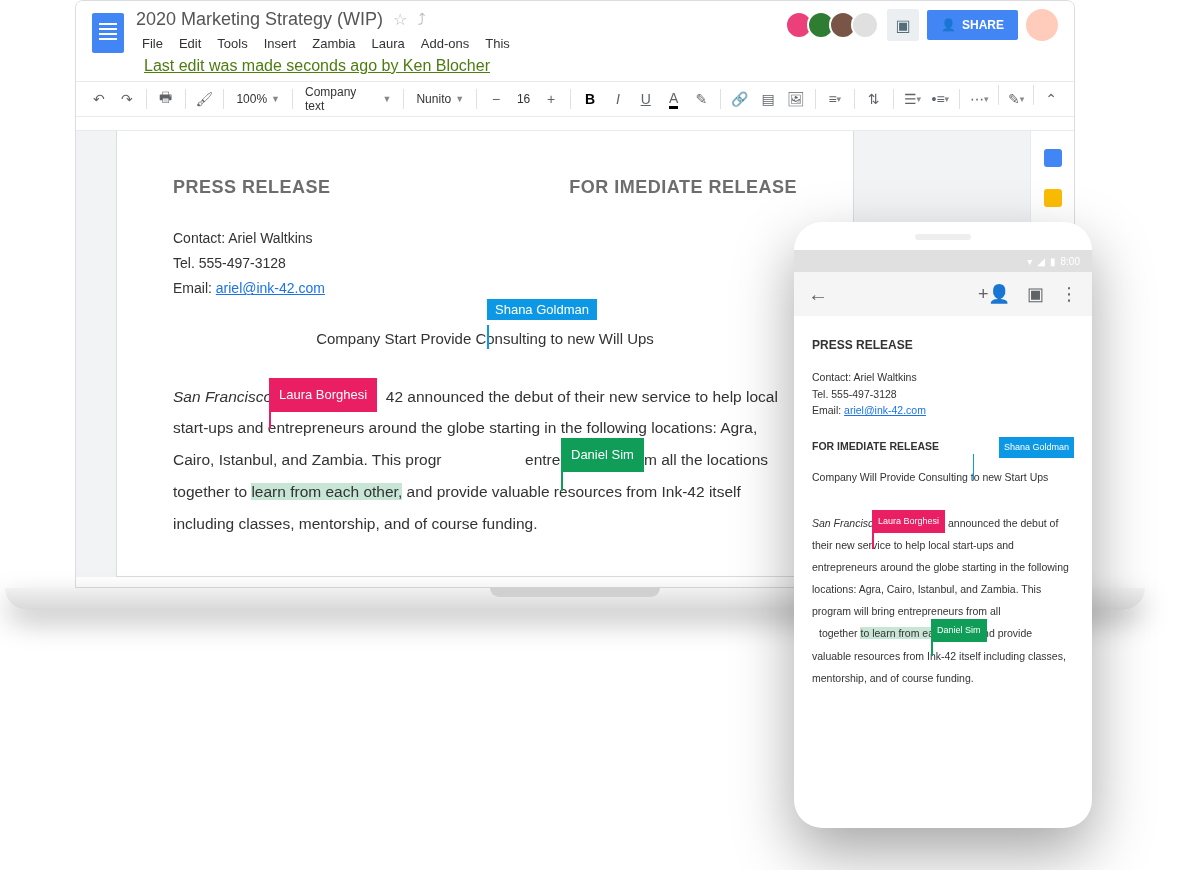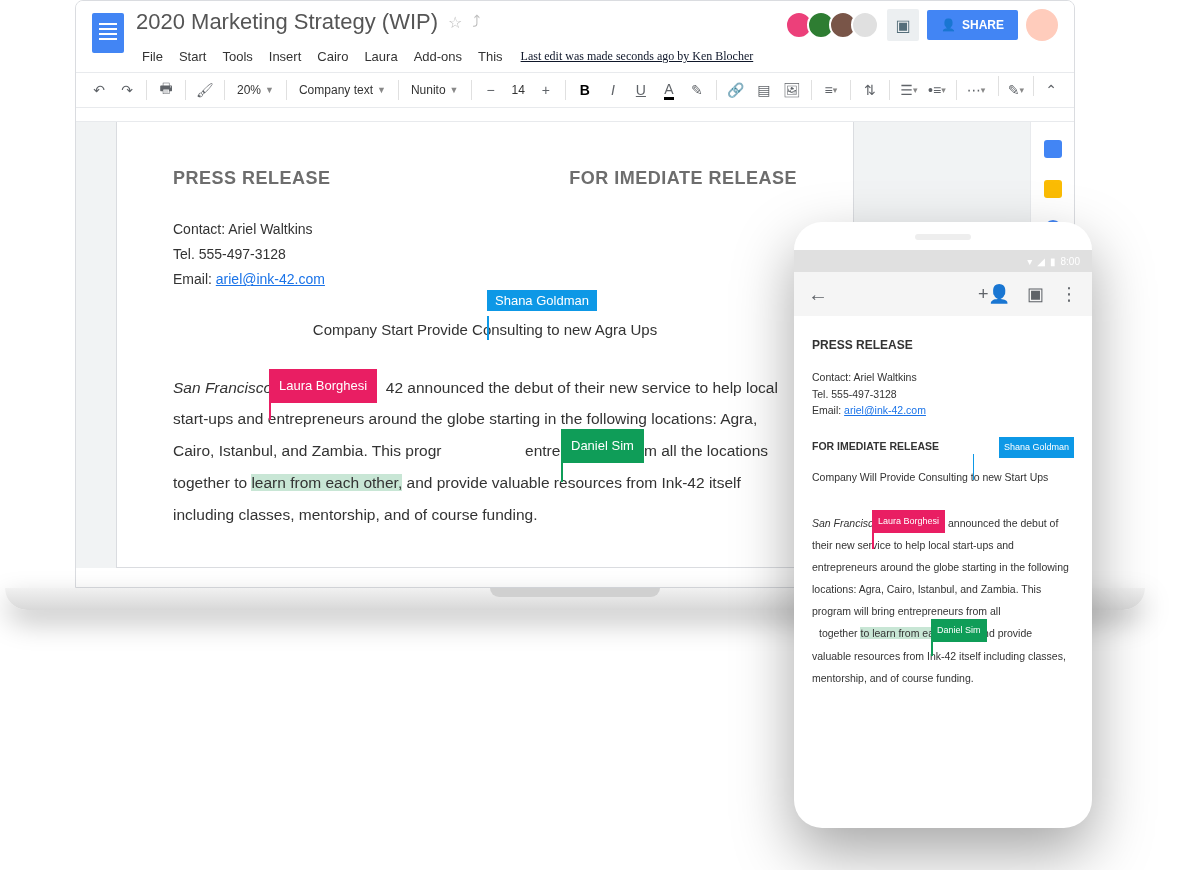--- a/index.html
+++ b/index.html
@@ -10,25 +10,25 @@
 .laptop-screen { background: #fff; border: 1px solid #dadce0; border-radius: 8px 8px 0 0; height: 588px; overflow: hidden; }
 .laptop-base { height: 22px; background: linear-gradient(#f1f1f1, #d8d8d8); border-radius: 0 0 40px 40px; box-shadow: 0 12px 28px rgba(0,0,0,0.25); position: relative; margin: 0 -70px; }
 .laptop-notch { position: absolute; left: 50%; top: 0; transform: translateX(-50%); width: 170px; height: 9px; background: #d0d0d0; border-radius: 0 0 10px 10px; }
 
 
 .docs-header { background: #fff; padding: 8px 16px 0 16px; display: flex; align-items: flex-start; gap: 12px; }
 .docs-icon { width: 32px; height: 40px; background: #4285f4; border-radius: 2px; position: relative; flex-shrink: 0; margin-top: 4px; }
 .docs-icon::before { content:''; position:absolute; left:7px; top:10px; right:7px; height:2px; background:#fff; box-shadow: 0 5px 0 #fff, 0 10px 0 #fff, 0 15px 0 #fff; }
 .title-area { flex: 1; }
 .doc-title-row { display:flex; align-items:center; gap:10px; }
-.doc-title { font-size: 22px; color: #555; }
+.doc-title { font-size: 18px; color: #555; }
 .star-icon, .folder-icon { color:#bbb; font-size:16px; }
-.menu-row { display: flex; gap: 4px; margin-top: 12px; align-items: center; flex-wrap: wrap; }
+.menu-row { display: flex; gap: 4px; margin-top: 4px; align-items: center; flex-wrap: wrap; }
 .menu-item { font-size: 13px; color: #333; padding: 2px 6px; cursor: pointer; }
-.edit-status { font-size: 12px; color: #0f172a; text-decoration: underline; margin-left: 8px; font-family: Liberation Serif, serif; }
+.edit-status { font-size: 16px; color: #4d7c0f; text-decoration: underline; margin-left: 8px; }
 .header-right { display:flex; align-items:center; gap:8px; }
 .collab-avatars { display:flex; }
 .avatar { width:28px; height:28px; border-radius:50%; border:2px solid #fff; margin-left:-6px; }
 .a1 { background:#ec407a; }
 .a2 { background:#2e7d32; }
 .a3 { background:#795548; }
 .a4 { background:#e0e0e0; }
 .comment-btn { width:32px; height:32px; background:#eceff1; border-radius:2px; display:flex; align-items:center; justify-content:center; color:#546e7a; }
 .share-btn { background:#4285f4; color:#fff; font-size:12px; font-weight:bold; padding:8px 14px; border-radius:2px; display:flex; align-items:center; gap:6px; }
 .profile-avatar { width:32px; height:32px; border-radius:50%; background:#ffccbc; }
@@ -102,24 +102,24 @@
     <div class="docs-header">
       <div class="docs-icon"></div>
       <div class="title-area">
         <div class="doc-title-row">
           <span class="doc-title">2020 Marketing Strategy (WIP)</span>
           <span class="star-icon">☆</span>
           <span class="folder-icon">⤴</span>
         </div>
         <div class="menu-row">
           <span class="menu-item">File</span>
-          <span class="menu-item">Start</span>
+          <span class="menu-item">Edit</span>
           <span class="menu-item">Tools</span>
           <span class="menu-item">Insert</span>
-          <span class="menu-item">Cairo</span>
+          <span class="menu-item">Zambia</span>
           <span class="menu-item">Laura</span>
           <span class="menu-item">Add-ons</span>
           <span class="menu-item">This</span>
           <span class="edit-status">Last edit was made seconds ago by Ken Blocher</span>
         </div>
       </div>
       <div class="header-right">
         <div class="collab-avatars">
           <div class="avatar a1"></div>
           <div class="avatar a2"></div>
@@ -137,37 +137,37 @@
 
     <div class="toolbar">
       <div class="tb-btn">↶</div>
       <div class="tb-btn">↷</div>
       <div class="tb-sep"></div>
       <div class="tb-btn">🖶</div>
       <div class="tb-sep"></div>
       <div class="tb-btn">🖌</div>
       <div class="tb-sep"></div>
       <div class="tb-select">
-          <span>20%</span>
+          <span>100%</span>
           <span class="chev">▼</span>
         </div>
       <div class="tb-sep"></div>
       <div class="tb-select">
           <span>Company text</span>
           <span class="chev">▼</span>
         </div>
       <div class="tb-sep"></div>
       <div class="tb-select">
           <span>Nunito</span>
           <span class="chev">▼</span>
         </div>
       <div class="tb-sep"></div>
       <div class="tb-btn">−</div>
       <div class="tb-select">
-          <span>14</span>
+          <span>16</span>
         </div>
       <div class="tb-btn">+</div>
       <div class="tb-sep"></div>
       <div class="tb-btn bold-active">B</div>
       <div class="tb-btn" style="font-style:italic">I</div>
       <div class="tb-btn" style="text-decoration:underline">U</div>
       <div class="tb-btn">
           <span style="border-bottom:3px solid #000">A</span>
         </div>
       <div class="tb-btn">✎</div>
@@ -201,21 +201,21 @@
           <h2>FOR IMEDIATE RELEASE</h2>
         </div>
         <div class="contact-block">
           <div>Contact: Ariel Waltkins</div>
           <div>Tel. 555-497-3128</div>
           <div><span>Email: </span><a class="email-link">ariel@ink-42.com</a></div>
         </div>
         <div class="headline">
           <span class="cursor-tag tag-shana">Shana Goldman</span>
           <span class="cursor-line line-shana"></span>
-          <span>Company Start Provide Consulting</span><span> to new Agra Ups</span>
+          <span>Company Start Provide Consulting</span><span> to new Will Ups</span>
         </div>
         <div class="body-text">
           <span class="cursor-tag tag-laura">Laura Borghesi</span>
           <span class="cursor-line line-laura"></span>
           <span class="cursor-tag tag-daniel">Daniel Sim</span>
           <span class="cursor-line line-daniel"></span>
           <span class="italic">San Francisco</span><span style="visibility:hidden">Laura Borghesi.</span><span> 42 announced the debut of their new service to help local start-ups and entrepreneurs around the globe starting in the following locations: Agra, Cairo, Istanbul, and Zambia. This progr</span><span style="visibility:hidden">Daniel Sim.</span><span> entrepreneurs from all the locations together to </span><span class="highlight">learn from each other,</span><span> and provide valuable resources from Ink-42 itself including classes, mentorship, and of course funding.</span>
         </div>
       </div>
       <div class="sidebar-icons">

